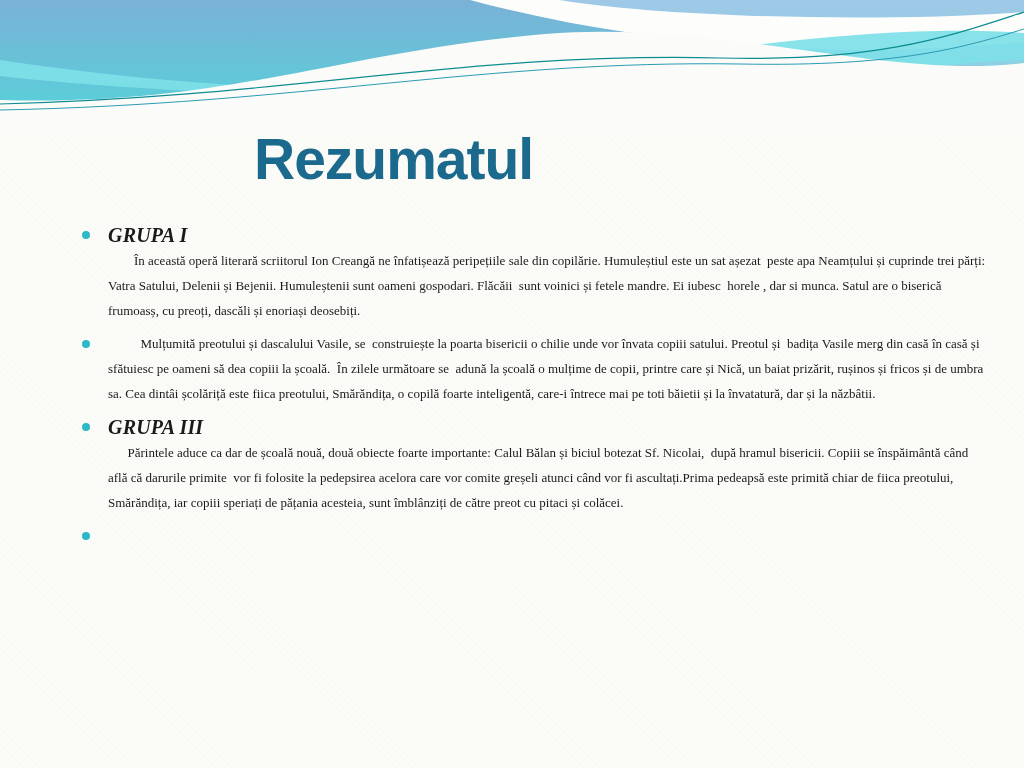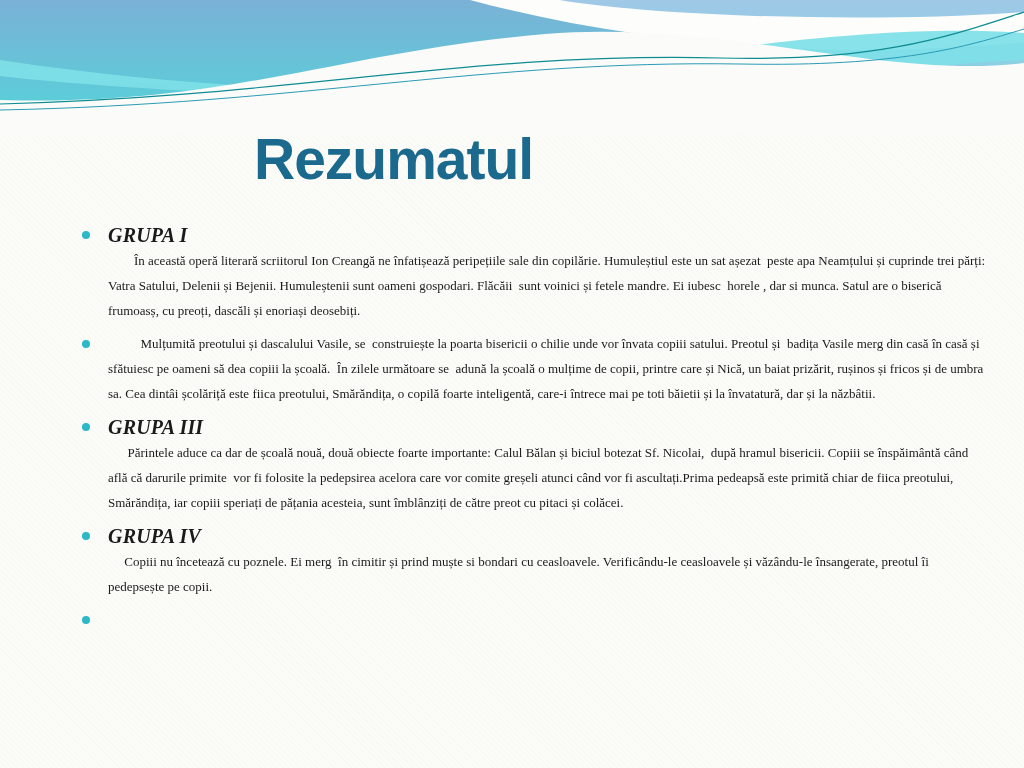--- a/index.html
+++ b/index.html
@@ -89,23 +89,18 @@
     </li>
     <li>
       <span class="bullet"></span>
       <div class="grp-body">          Mulțumită preotului și dascalului Vasile, se  construiește la poarta bisericii o chilie unde vor învata copiii satului. Preotul și  badița Vasile merg din casă în casă și sfătuiesc pe oameni să dea copiii la școală.  În zilele următoare se  adună la școală o mulțime de copii, printre care și Nică, un baiat prizărit, rușinos și fricos și de umbra sa. Cea dintâi școlăriță este fiica preotului, Smărăndița, o copilă foarte inteligentă, care-i întrece mai pe toti băietii și la învatatură, dar și la năzbâtii.</div>
     </li>
     <li>
       <span class="bullet"></span>
       <div class="grp-heading">GRUPA III</div>
       <div class="grp-body">      Părintele aduce ca dar de școală nouă, două obiecte foarte importante: Calul Bălan și biciul botezat Sf. Nicolai,  după hramul bisericii. Copiii se înspăimântă când  află că darurile primite  vor fi folosite la pedepsirea acelora care vor comite greșeli atunci când vor fi ascultați.Prima pedeapsă este primită chiar de fiica preotului, Smărăndița, iar copiii speriați de pățania acesteia, sunt îmblânziți de către preot cu pitaci și colăcei.</div>
     </li>
-    <li>
-      <span class="bullet"></span>
-      <div class="grp-heading">GRUPA IV</div>
-      <div class="grp-body">     Copiii nu încetează cu poznele. Ei merg  în cimitir și prind muște si bondari cu ceasloavele. Verificându-le ceasloavele și văzându-le însangerate, preotul îi pedepsește pe copii.</div>
-    </li>
     <li class="empty-item">
       <span class="bullet"></span>
     </li>
   </ul>
 
 </div>
 
 </body></html>

